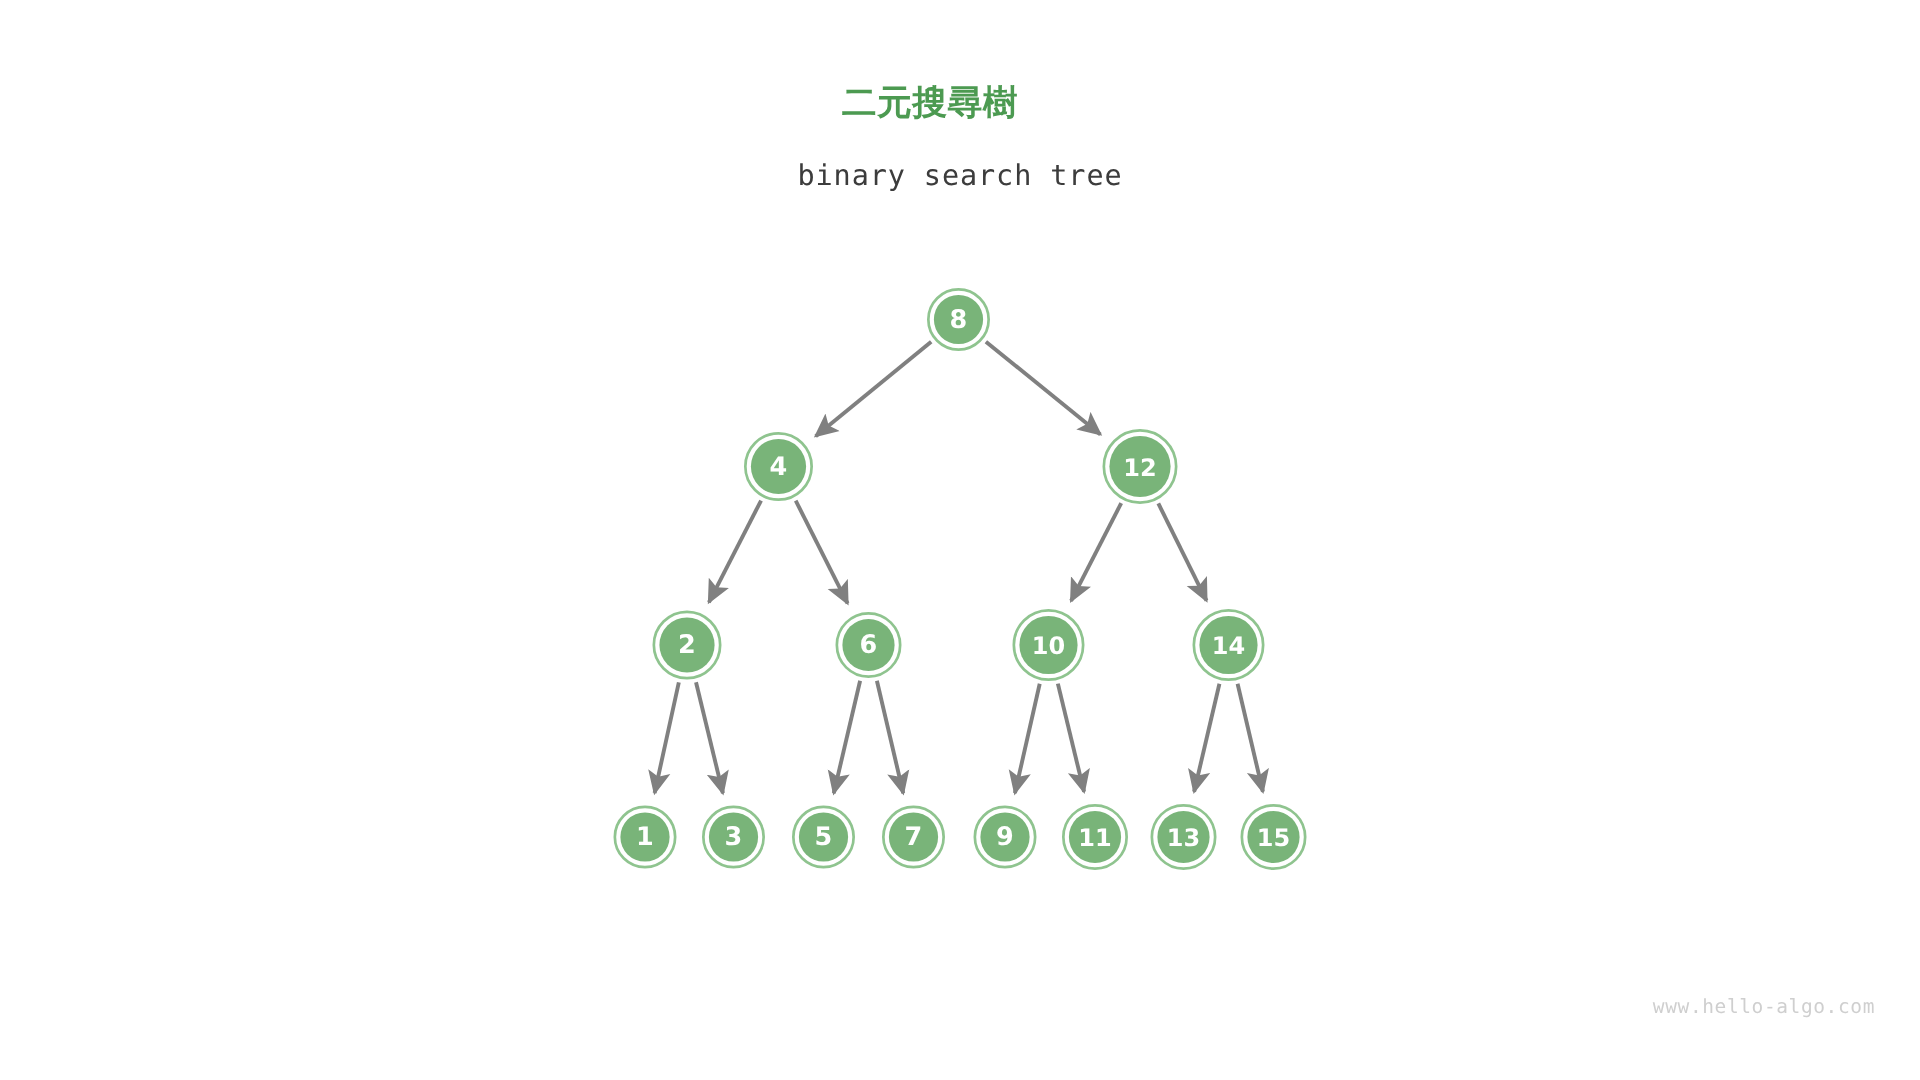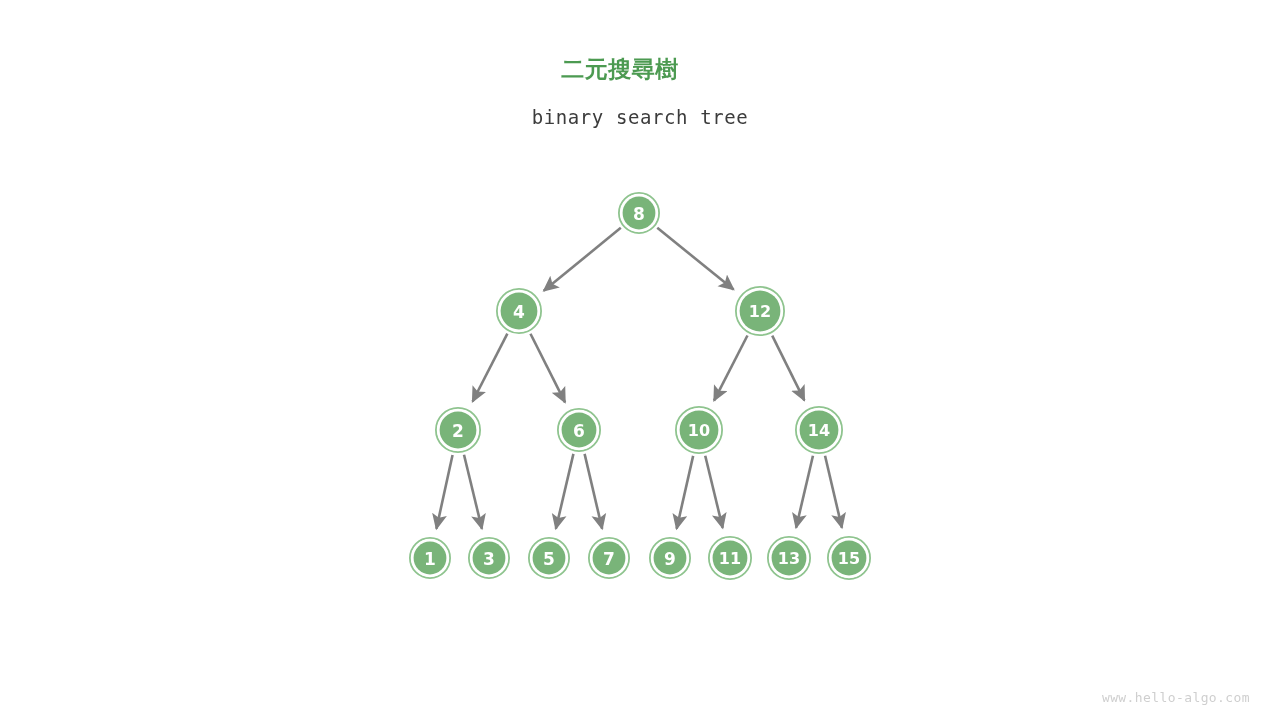--- a/index.html
+++ b/index.html
@@ -49,21 +49,21 @@
   #tree-svg {
     position: absolute;
     left: 0;
     top: 0;
     width: 1280px;
     height: 720px;
   }
   #watermark {
     position: absolute;
     right: 30px;
-    bottom: 16px;
+    bottom: 42px;
     font-family: "DejaVu Sans Mono", "Liberation Mono", monospace;
     font-size: 13px;
     color: #cfcfcf;
     letter-spacing: 0.4px;
     line-height: 1;
   }
   .node-text {
     font-family: "DejaVu Sans", "Liberation Sans", sans-serif;
     font-weight: bold;
     fill: #ffffff;

